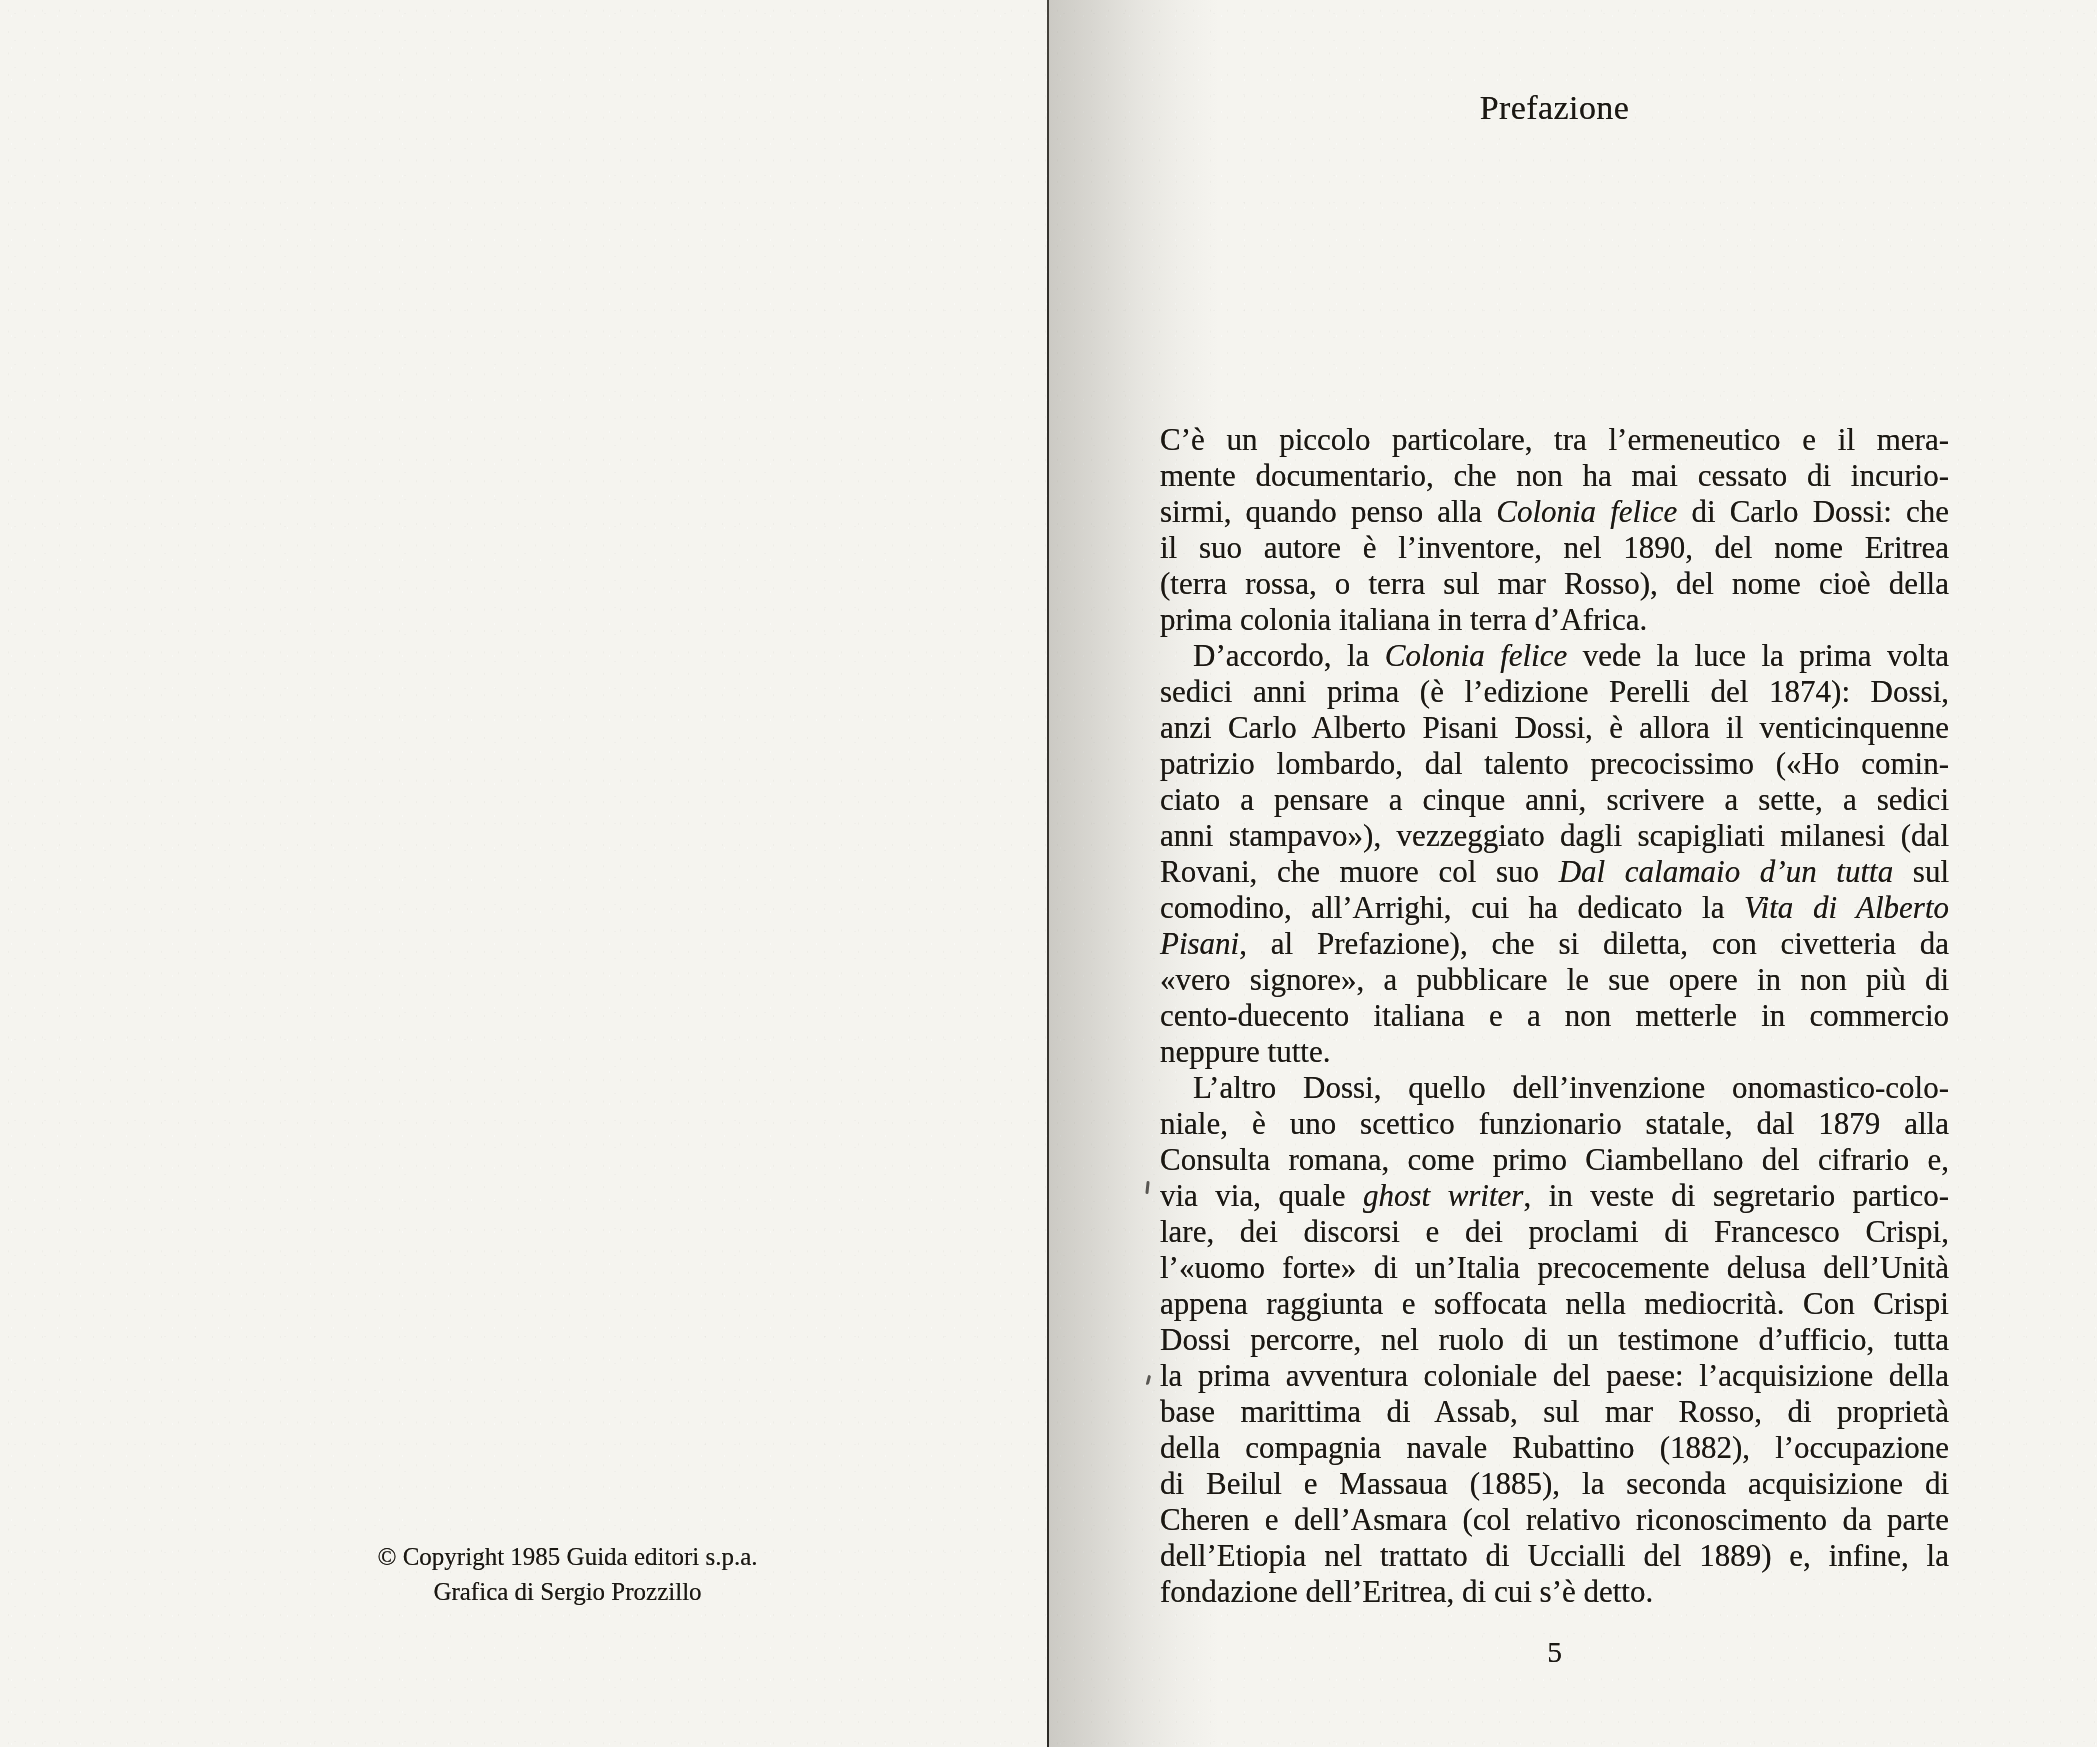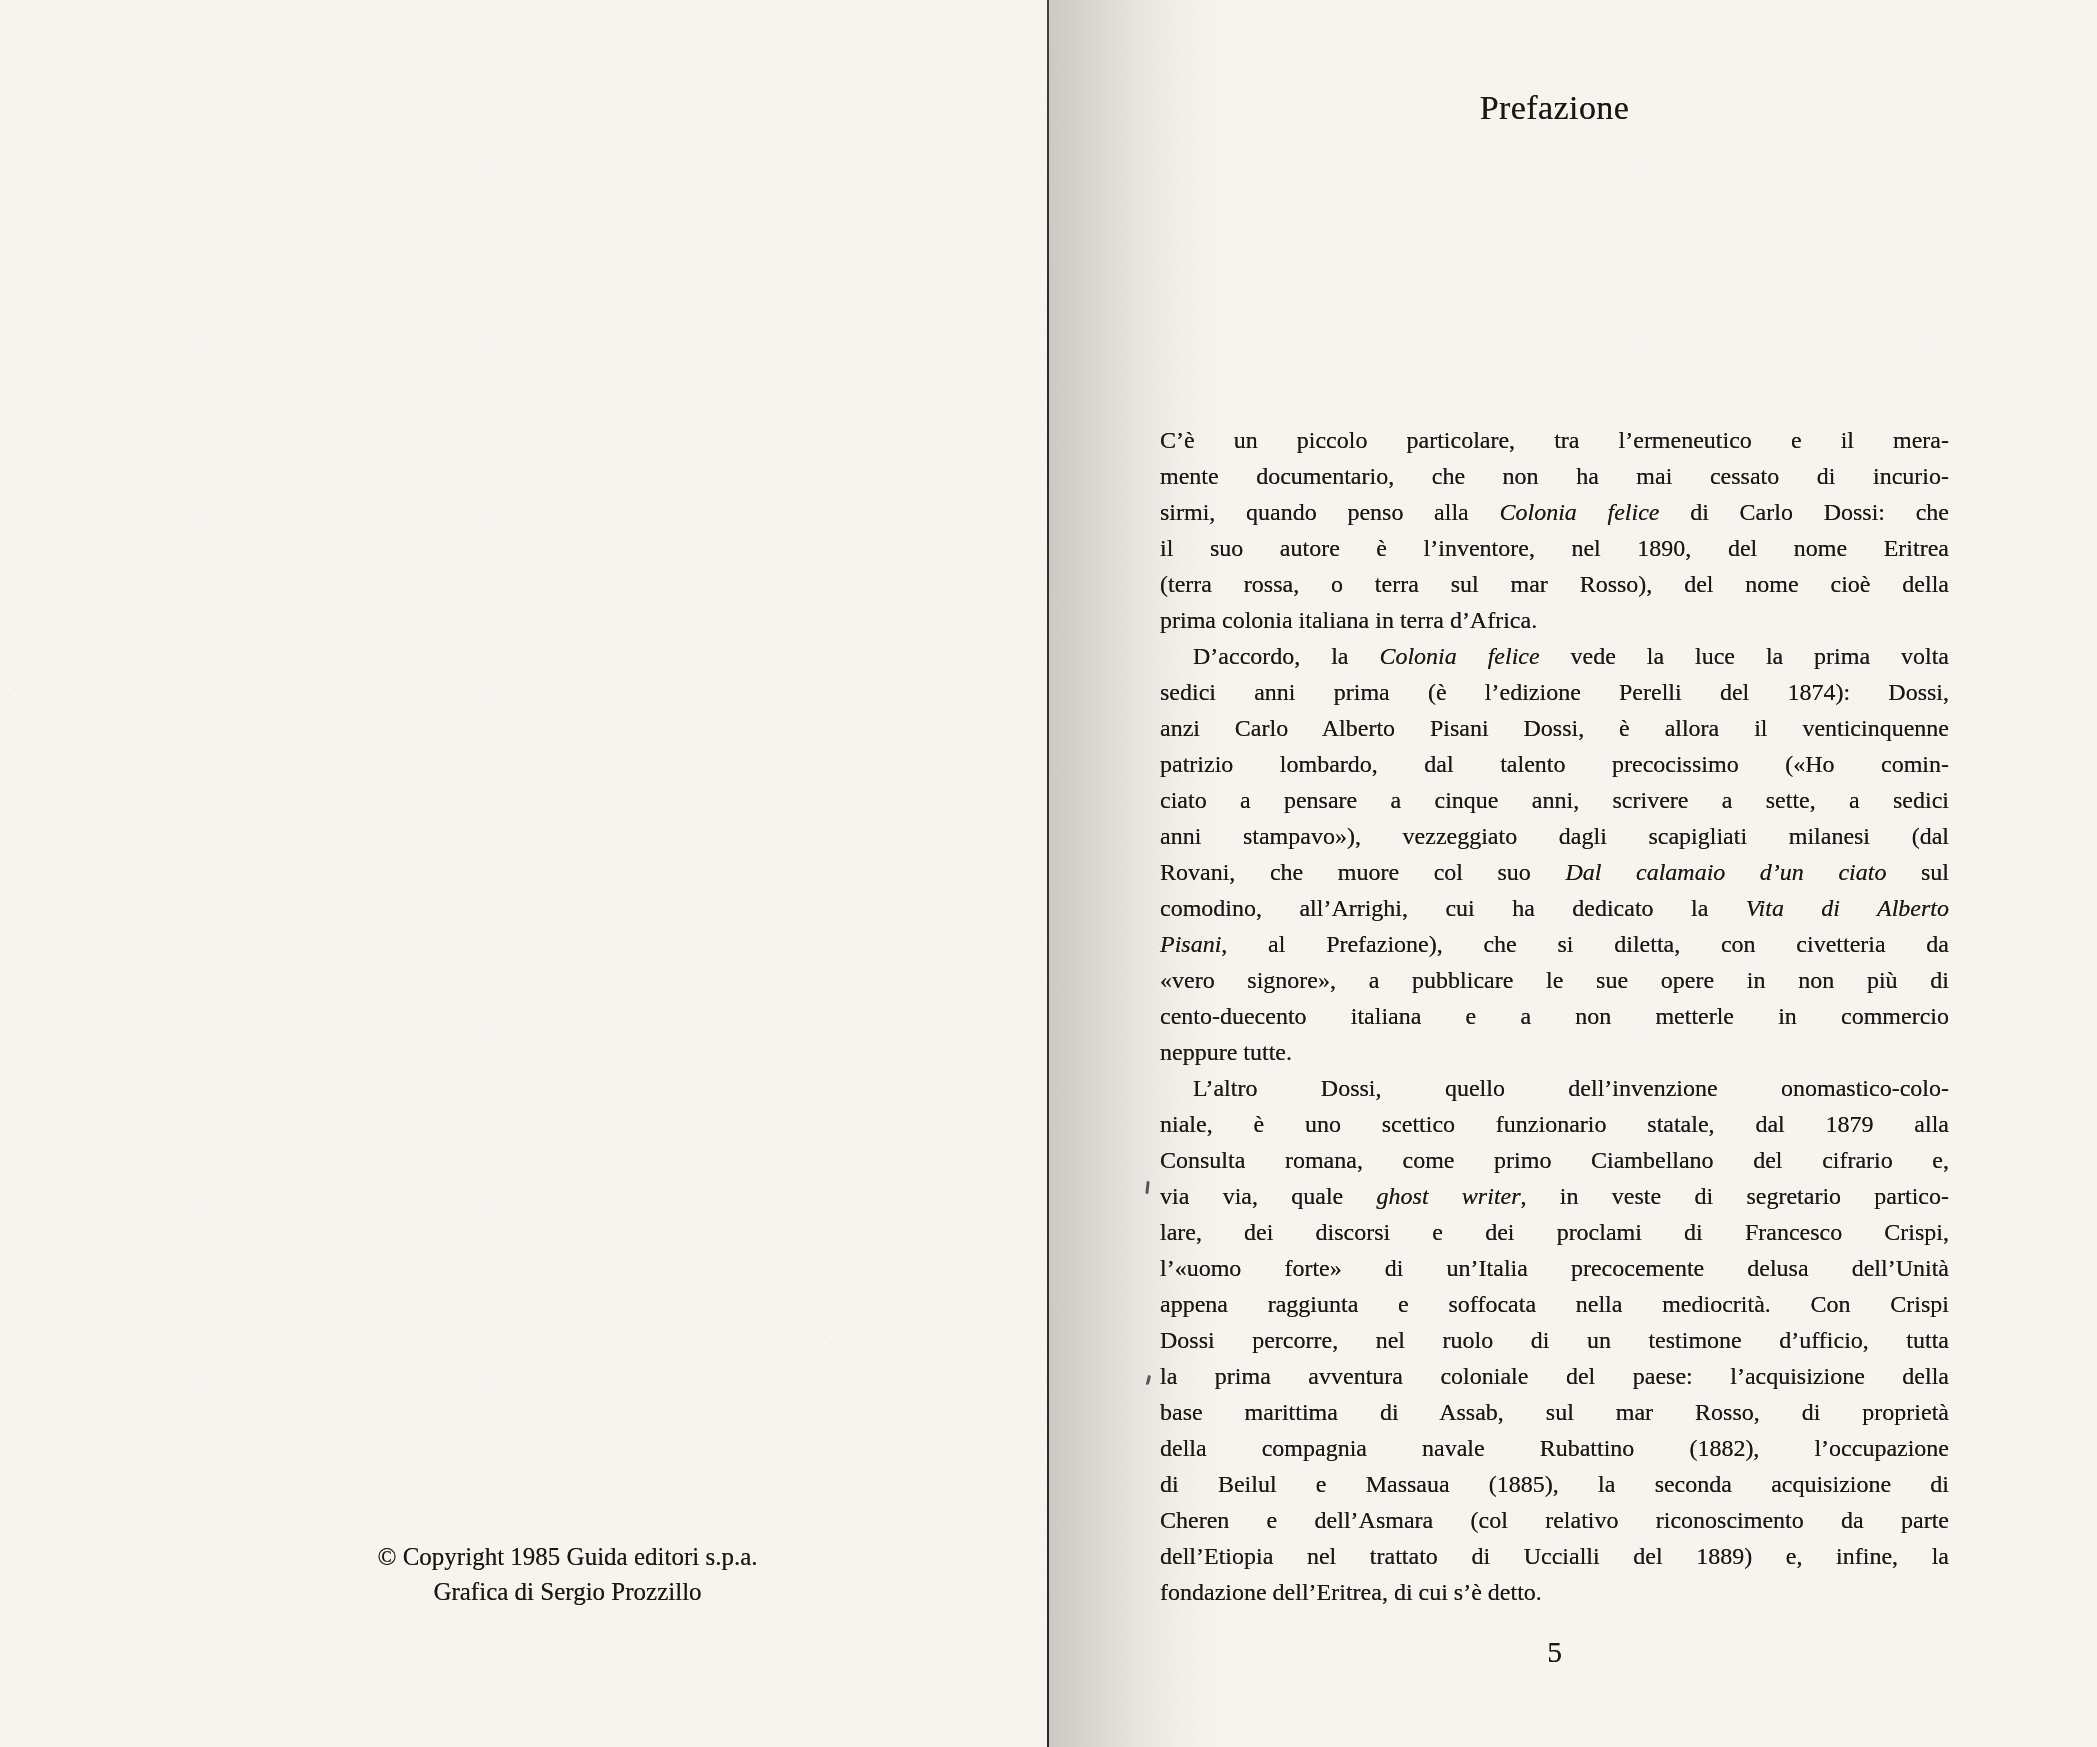--- a/index.html
+++ b/index.html
@@ -64,21 +64,21 @@
     line-height: 1;
     text-align: center;
     letter-spacing: 0.4px;
     text-shadow: 0 0 0.4px rgba(27,24,19,0.8);
   }
   .body-text {
     position: absolute;
     left: 111px;
     top: 422px;
     width: 789px;
-    font-size: 24px;
+    font-size: 31px;
     text-shadow: 0 0 0.4px rgba(27,24,19,0.75);
   }
   .line {
     line-height: 36px;
     height: 36px;
     text-align: justify;
     text-align-last: justify;
     text-justify: inter-word;
     white-space: normal;
   }
@@ -157,21 +157,21 @@
         <div class="line"><span>sirmi, quando penso alla </span><i>Colonia felice</i><span> di Carlo Dossi: che</span></div>
         <div class="line"><span>il suo autore è l’inventore, nel 1890, del nome Eritrea</span></div>
         <div class="line"><span>(terra rossa, o terra sul mar Rosso), del nome cioè della</span></div>
         <div class="line last"><span>prima colonia italiana in terra d’Africa.</span></div>
         <div class="line indent"><span>D’accordo, la </span><i>Colonia felice</i><span> vede la luce la prima volta</span></div>
         <div class="line"><span>sedici anni prima (è l’edizione Perelli del 1874): Dossi,</span></div>
         <div class="line"><span>anzi Carlo Alberto Pisani Dossi, è allora il venticinquenne</span></div>
         <div class="line"><span>patrizio lombardo, dal talento precocissimo («Ho comin-</span></div>
         <div class="line"><span>ciato a pensare a cinque anni, scrivere a sette, a sedici</span></div>
         <div class="line"><span>anni stampavo»), vezzeggiato dagli scapigliati milanesi (dal</span></div>
-        <div class="line"><span>Rovani, che muore col suo </span><i>Dal calamaio d’un ciato</i><span> sul</span></div>
+        <div class="line"><span>Rovani, che muore col suo </span><i>Dal calamaio d’un tutta</i><span> sul</span></div>
         <div class="line"><span>comodino, all’Arrighi, cui ha dedicato la </span><i>Vita di Alberto</i></div>
         <div class="line"><i>Pisani</i><span>, al Prefazione), che si diletta, con civetteria da</span></div>
         <div class="line"><span>«vero signore», a pubblicare le sue opere in non più di</span></div>
         <div class="line"><span>cento-duecento italiana e a non metterle in commercio</span></div>
         <div class="line last"><span>neppure tutte.</span></div>
         <div class="line indent"><span>L’altro Dossi, quello dell’invenzione onomastico-colo-</span></div>
         <div class="line"><span>niale, è uno scettico funzionario statale, dal 1879 alla</span></div>
         <div class="line"><span>Consulta romana, come primo Ciambellano del cifrario e,</span></div>
         <div class="line"><span>via via, quale </span><i>ghost writer</i><span>, in veste di segretario partico-</span></div>
         <div class="line"><span>lare, dei discorsi e dei proclami di Francesco Crispi,</span></div>

